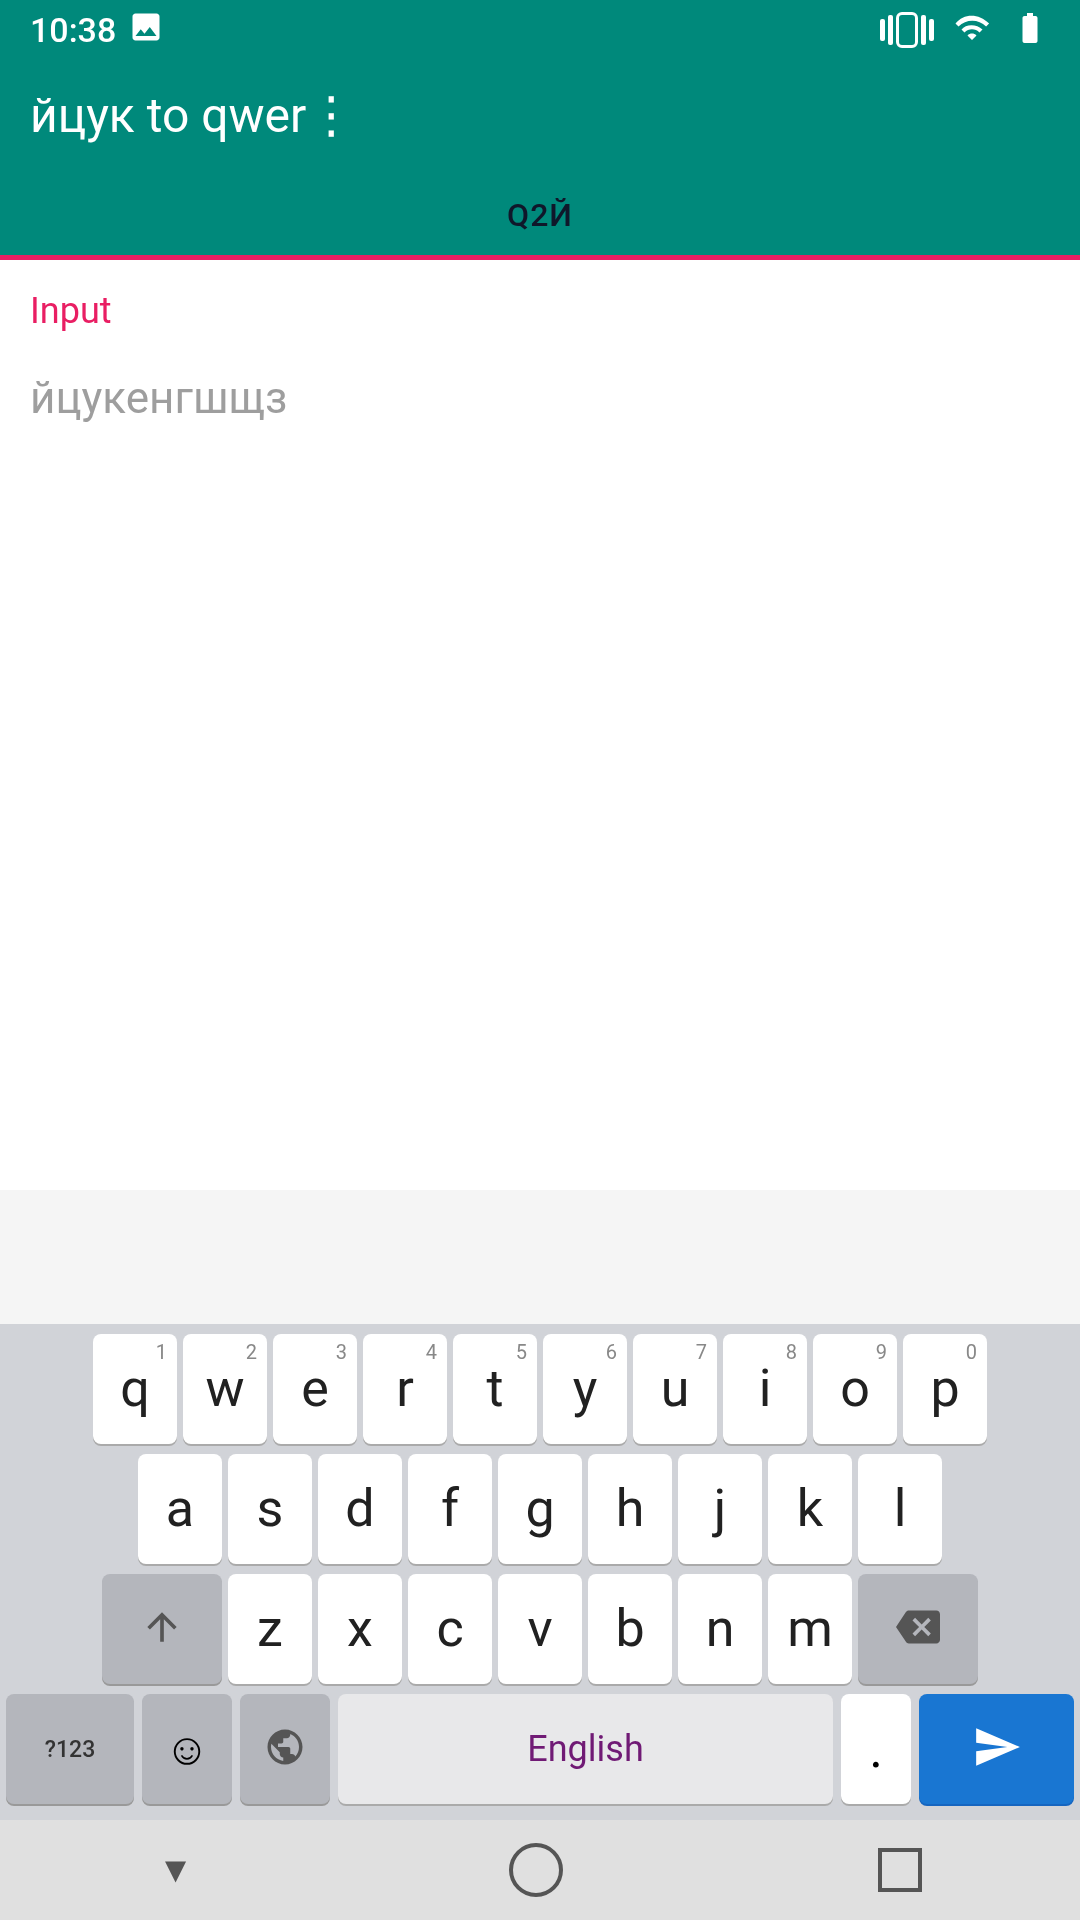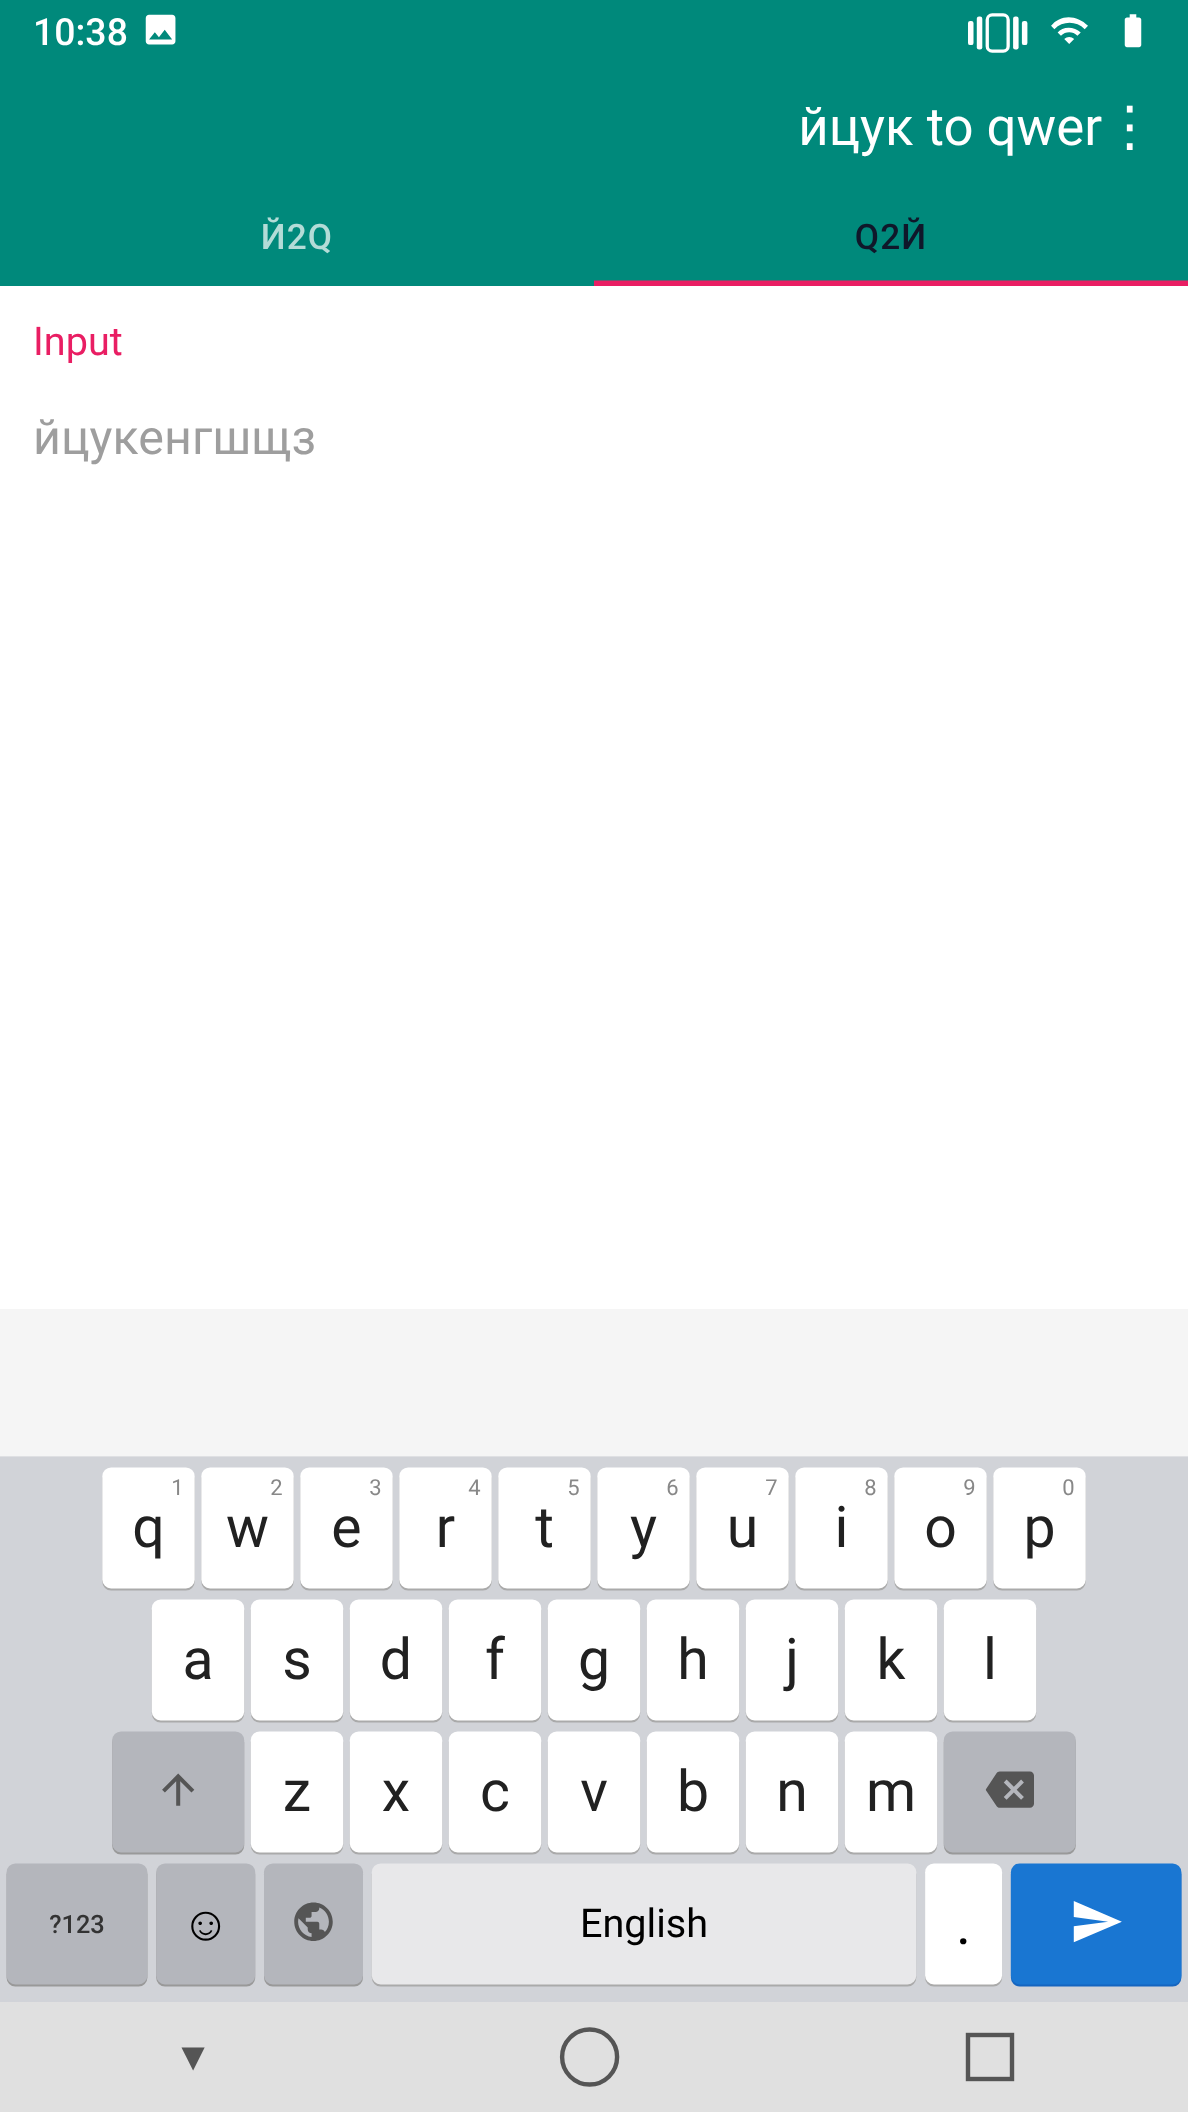--- a/index.html
+++ b/index.html
@@ -44,21 +44,21 @@
       gap: 18px;
     }
 
     
     .app-bar {
       width: 100%;
       height: 110px;
       background: #00897b;
       display: flex;
       align-items: center;
-      justify-content: flex-end;
+      justify-content: flex-start;
       padding: 0 30px;
     }
     .app-title {
       color: white;
       font-size: 48px;
       font-weight: 400;
     }
     .more-icon {
       color: white;
       font-size: 50px;
@@ -166,21 +166,21 @@
     }
     .key-space {
       background: #e8e8ea;
       flex: 1;
       border-radius: 8px;
       height: 110px;
       display: flex;
       align-items: center;
       justify-content: center;
       font-size: 36px;
-      color: #000000;
+      color: #701a75;
       cursor: pointer;
       box-shadow: 0 2px 0 #aaa;
     }
     .key-go {
       background: #1976d2;
       border-radius: 8px;
       height: 110px;
       width: 155px;
       display: flex;
       align-items: center;
@@ -242,23 +242,20 @@
     </span>
   </div>
 </div>
 
 <div class="app-bar">
   <span class="app-title">йцук to qwer</span>
   <span class="more-icon">⋮</span>
 </div>
 
 <div class="tabs">
-  <div class="tab">
-    <span class="tab-label">Й2Q</span>
-  </div>
   <div class="tab active">
     <span class="tab-label">Q2Й</span>
   </div>
 </div>
 
 <div class="content">
   <div class="input-label">Input</div>
   <div class="output-text">йцукенгшщз</div>
 </div>
 

